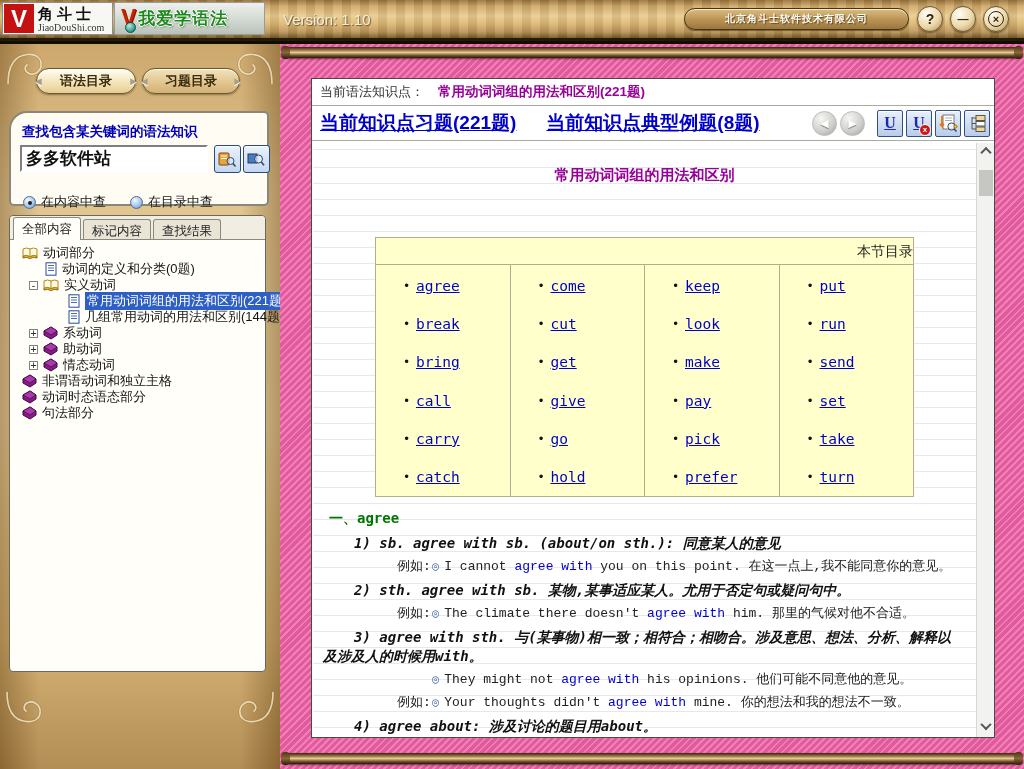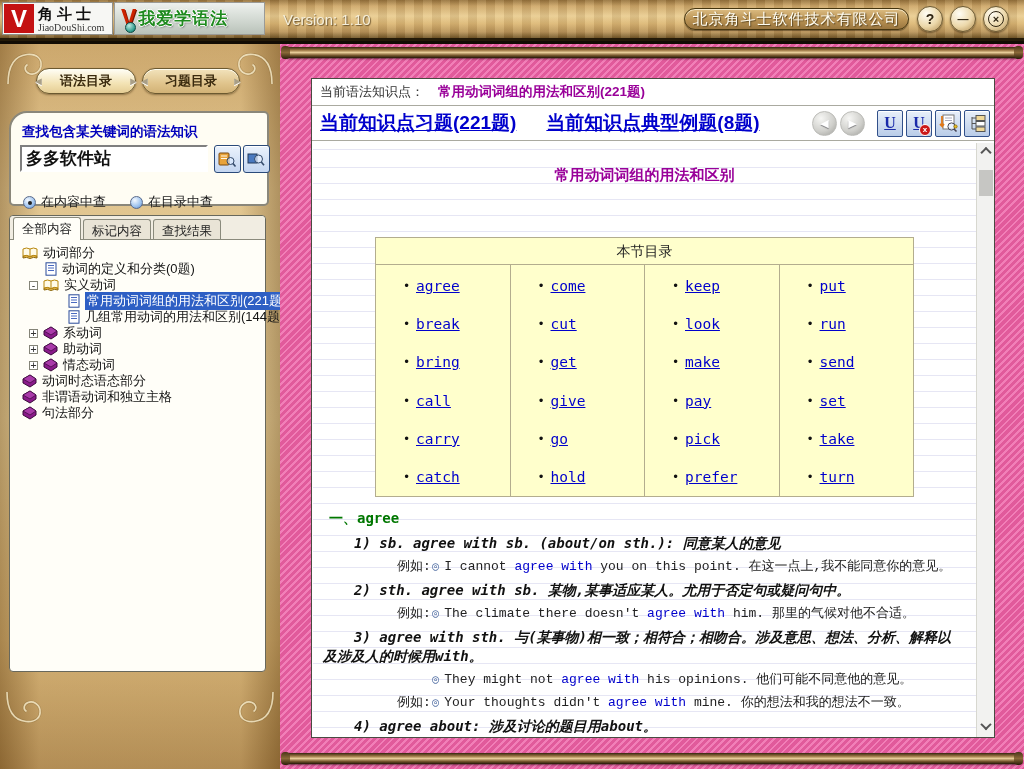--- a/index.html
+++ b/index.html
@@ -27,21 +27,21 @@
     text-shadow:1px 1px 0 #7a1400; }
   .logo2 .globe { position:absolute; left:10px; bottom:1px; width:11px; height:11px; border-radius:50%;
     background:radial-gradient(circle at 35% 30%,#bfe8e0,#2a9a8a 70%,#14635a); border:1px solid #0e4a44; }
   .logo2 .t2 { font-size:17px; font-weight:bold; color:#1e8a1e; letter-spacing:1px;
     text-shadow:1px 0 0 #fff,-1px 0 0 #fff,0 1px 0 #fff,0 -1px 0 #fff,1px 1px 2px #555; }
   .version { position:absolute; left:283px; top:0; height:41px; line-height:39px; font-size:15px;
     color:#f4eeda; text-shadow:1px 1px 1px rgba(60,40,10,.65); z-index:2; }
   .company { position:absolute; left:684px; top:8px; width:225px; height:22px; border-radius:11px;
     border:1px solid #45350f; background:linear-gradient(180deg,#dcbc82 0,#b99253 55%,#9a7640 100%);
     box-shadow:inset 0 1px 0 rgba(255,248,225,.8), 0 1px 1px rgba(40,25,5,.5);
-    color:#fffdf2; font-size:15px; font-weight:normal; text-align:center; line-height:20px;
+    color:#fffdf2; font-size:10px; font-weight:bold; text-align:center; line-height:20px;
     letter-spacing:1px; text-shadow:1px 1px 1px #5a4520; z-index:2; cursor:default; }
   .ctrl { position:absolute; top:6px; width:26px; height:26px; border-radius:50%;
     border:1px solid #6b5a35; display:flex; align-items:center; justify-content:center;
     background:radial-gradient(circle at 35% 28%,#fffdf4 0,#ecd8aa 55%,#b08c50 100%);
     box-shadow:0 1px 2px rgba(40,25,5,.55); color:#2e2412; font-weight:bold; font-size:14px; z-index:2; }
   .ctrl.c1{left:917px;} .ctrl.c2{left:950px;} .ctrl.c3{left:983px;}
   .ctrl .xring { width:16px; height:16px; border:1.4px solid #2e2412; border-radius:50%;
     display:flex; align-items:center; justify-content:center; font-size:11px; line-height:1; }
 
   
@@ -138,21 +138,21 @@
     border-left:1px solid #d8d8d0; }
   .chev { width:8px; height:8px; border-left:2px solid #555; border-bottom:2px solid #555; }
   .sb-up,.sb-down { position:absolute; left:0; width:18px; height:16px; display:flex;
     align-items:center; justify-content:center; cursor:pointer; }
   .sb-up{top:3px;} .sb-up .chev{transform:rotate(135deg) translate(-1px,1px);}
   .sb-down{bottom:3px;} .sb-down .chev{transform:rotate(-45deg) translate(1px,-1px);}
   .sb-thumb { position:absolute; left:2px; top:27px; width:14px; height:26px; background:#c6c6c3; cursor:grab; }
 
   .c-title { margin-top:23px; text-align:center; font-size:15px; font-weight:bold; color:#990099; height:20px; }
   .toc { margin:51px auto 0; width:539px; border:1px solid #b3ad8e; background:#ffffcc; }
-  .toc-head { height:27px; line-height:27px; text-align:center; font-size:14px; color:#222;
+  .toc-head { height:27px; line-height:27px; text-align:right; font-size:14px; color:#222;
     border-bottom:1px solid #b3ad8e; }
   .toc-body { display:flex; height:231px; }
   .toc-col { flex:1; border-left:1px solid #b3ad8e; padding-top:2px; }
   .toc-col:first-child { border-left:none; }
   .toc-item { height:38.2px; display:flex; align-items:center; padding-left:27px;
     font-family:"DejaVu Sans Mono","Liberation Mono",monospace; }
   .toc-item .bu { color:#111; font-size:12px; width:13px; }
   .verb { color:#0000cc; text-decoration:underline; font-size:14.5px; cursor:pointer; }
 
   .section { margin:13px 0 0 16px; font-family:"DejaVu Sans Mono","Liberation Mono",monospace;
@@ -345,30 +345,30 @@
             </span>
             <span class="tlabel">情态动词</span>
           </div>
           <div class="trow" style="padding-left: 8px;">
             <span class="tico">
               <svg width="15" height="14" viewBox="0 0 15 14">
                 <polygon points="1,5 8,1 14,5 14,9 8,13 1,9" fill="#8a1a8a" stroke="#3a0a3a"></polygon>
                 <polygon points="1,5 8,1 14,5 8,9" fill="#a93aa9" stroke="#3a0a3a" stroke-width="0.7"></polygon>
               </svg>
             </span>
-            <span class="tlabel">动词时态语态部分</span>
+            <span class="tlabel">非谓语动词和独立主格</span>
           </div>
           <div class="trow" style="padding-left: 8px;">
             <span class="tico">
               <svg width="15" height="14" viewBox="0 0 15 14">
                 <polygon points="1,5 8,1 14,5 14,9 8,13 1,9" fill="#8a1a8a" stroke="#3a0a3a"></polygon>
                 <polygon points="1,5 8,1 14,5 8,9" fill="#a93aa9" stroke="#3a0a3a" stroke-width="0.7"></polygon>
               </svg>
             </span>
-            <span class="tlabel">非谓语动词和独立主格</span>
+            <span class="tlabel">动词时态语态部分</span>
           </div>
           <div class="trow" style="padding-left: 8px;">
             <span class="tico">
               <svg width="15" height="14" viewBox="0 0 15 14">
                 <polygon points="1,5 8,1 14,5 14,9 8,13 1,9" fill="#8a1a8a" stroke="#3a0a3a"></polygon>
                 <polygon points="1,5 8,1 14,5 8,9" fill="#a93aa9" stroke="#3a0a3a" stroke-width="0.7"></polygon>
               </svg>
             </span>
             <span class="tlabel">句法部分</span>
           </div>

